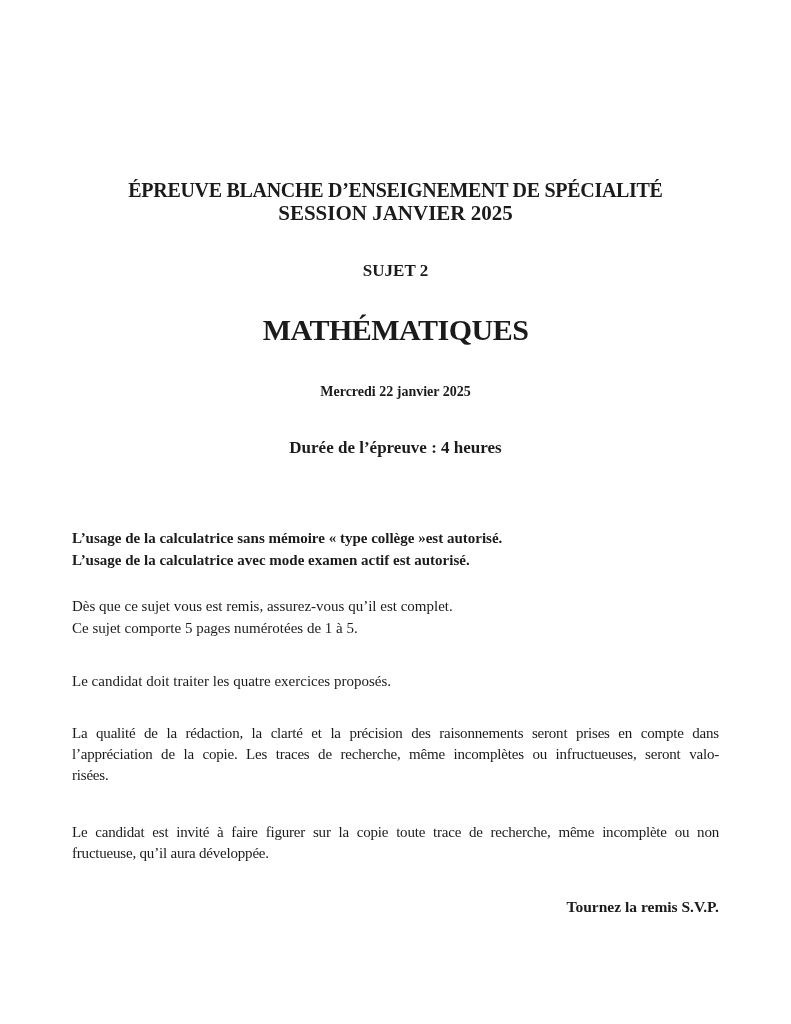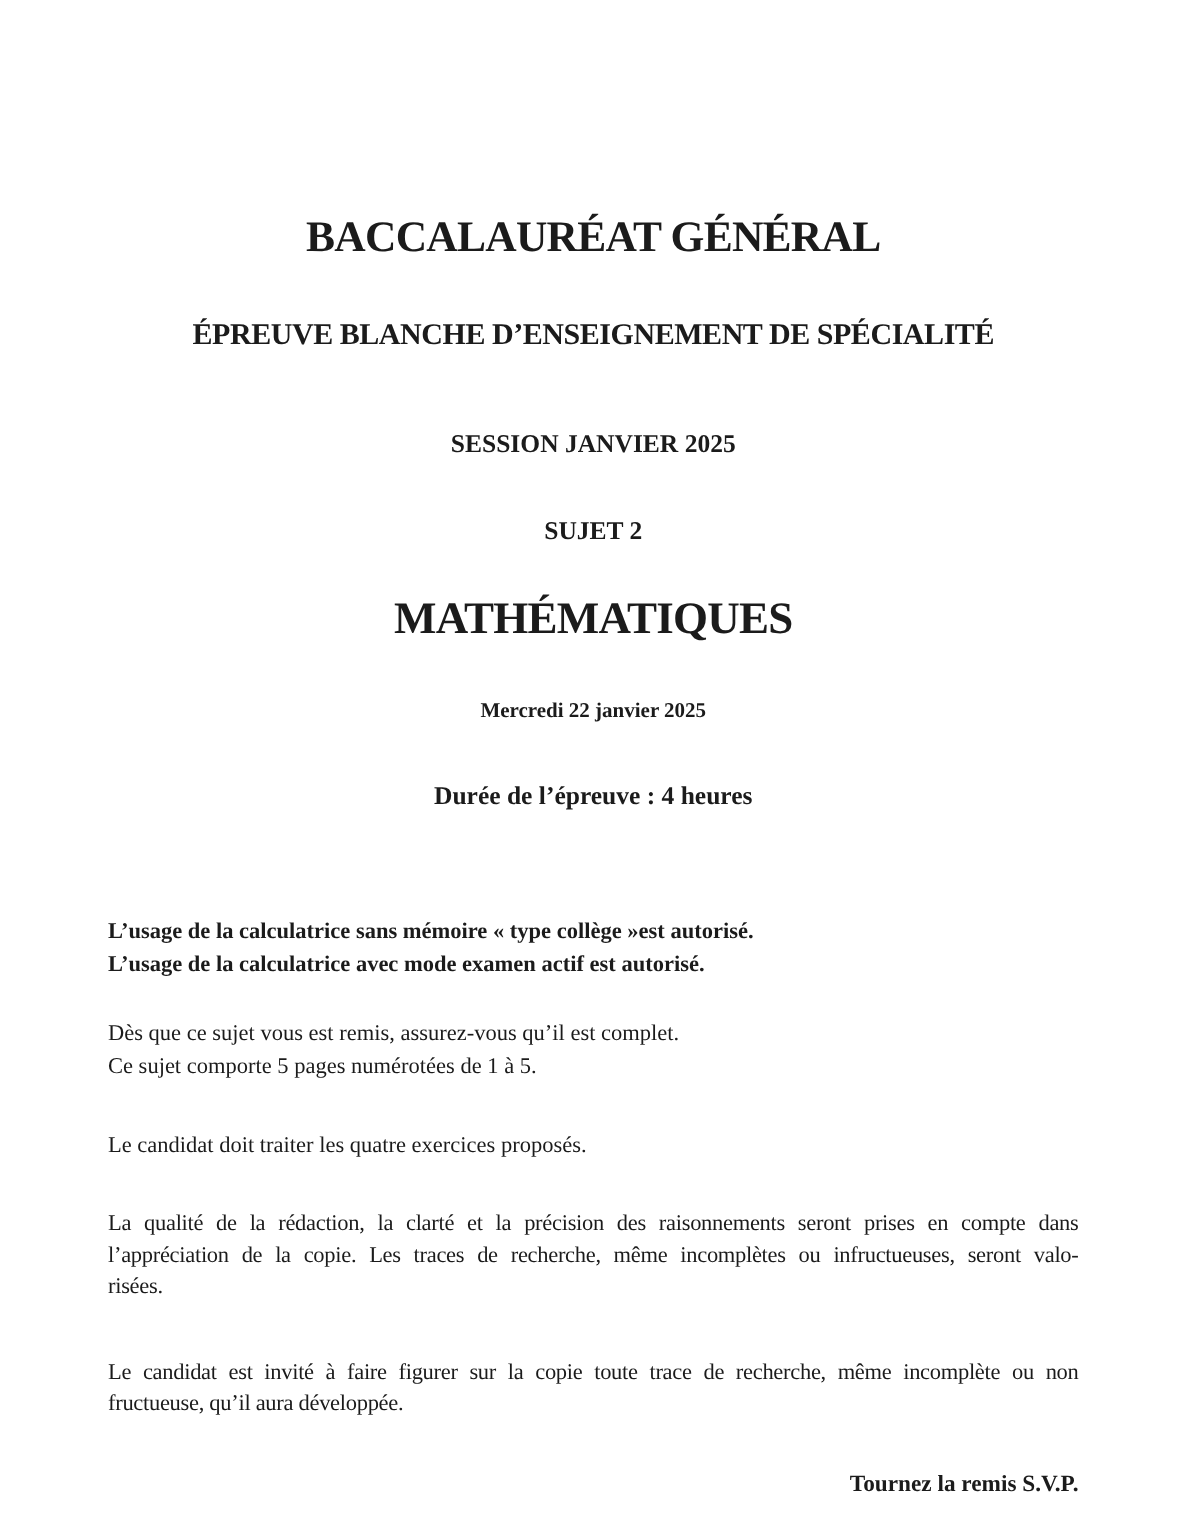--- a/index.html
+++ b/index.html
@@ -30,24 +30,23 @@
     margin: 0;
   }
   .subtitle {
     font-size: 20px;
     font-weight: bold;
     line-height: 24px;
     letter-spacing: -0.3px;
     margin: 36px 0 0 0;
   }
   .session {
-    font-size: 17px;
+    font-size: 21px;
     font-weight: bold;
     line-height: 22px;
-    margin-top: 50px;
   }
   .sujet {
     font-size: 17px;
     font-weight: bold;
     line-height: 22px;
     margin-top: 36px;
   }
   .subject {
     font-size: 30px;
     font-weight: bold;
@@ -96,21 +95,20 @@
     font-weight: bold;
     font-size: 15.5px;
   }
   b { font-weight: normal; }
 </style>
 </head>
 <body>
 
 <div class="doc">
 
-  <h1 class="title center">BACCALAURÉAT GÉNÉRAL</h1>
 
   <h2 class="subtitle center">ÉPREUVE BLANCHE D’ENSEIGNEMENT DE SPÉCIALITÉ</h2>
 
   <div class="session center">SESSION JANVIER 2025</div>
 
   <div class="sujet center">SUJET 2</div>
 
   <div class="subject center">MATHÉMATIQUES</div>
 
   <div class="date center">Mercredi 22 janvier 2025</div>

